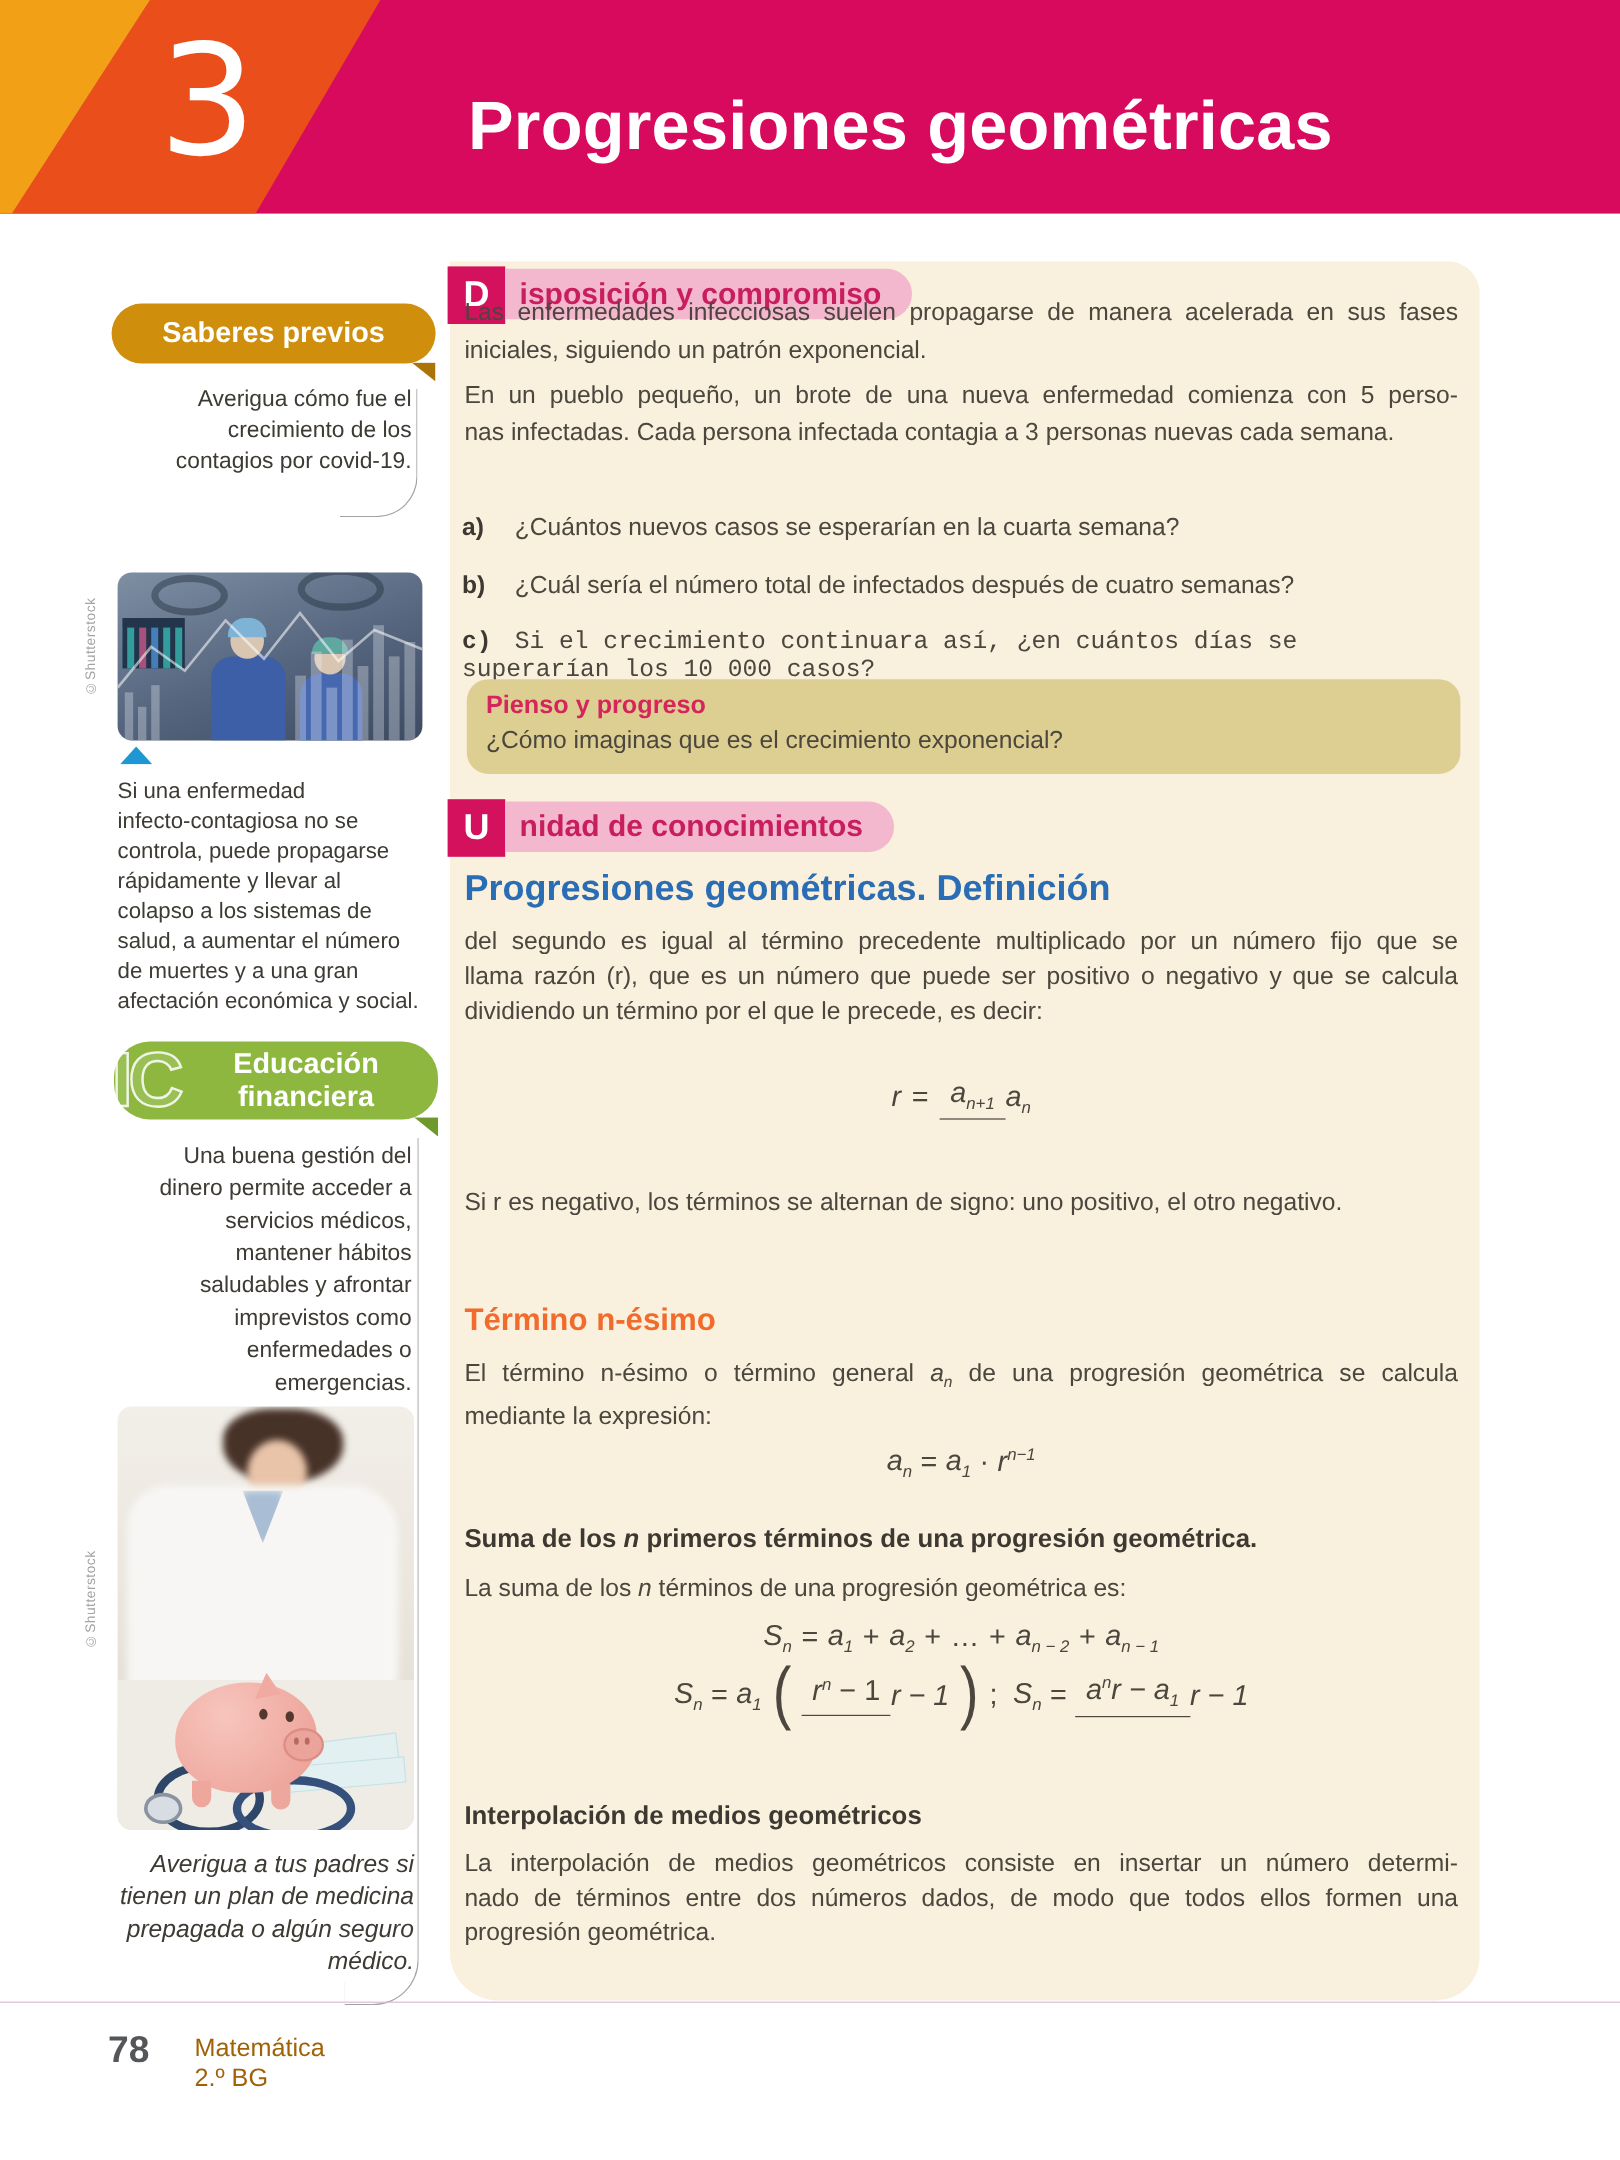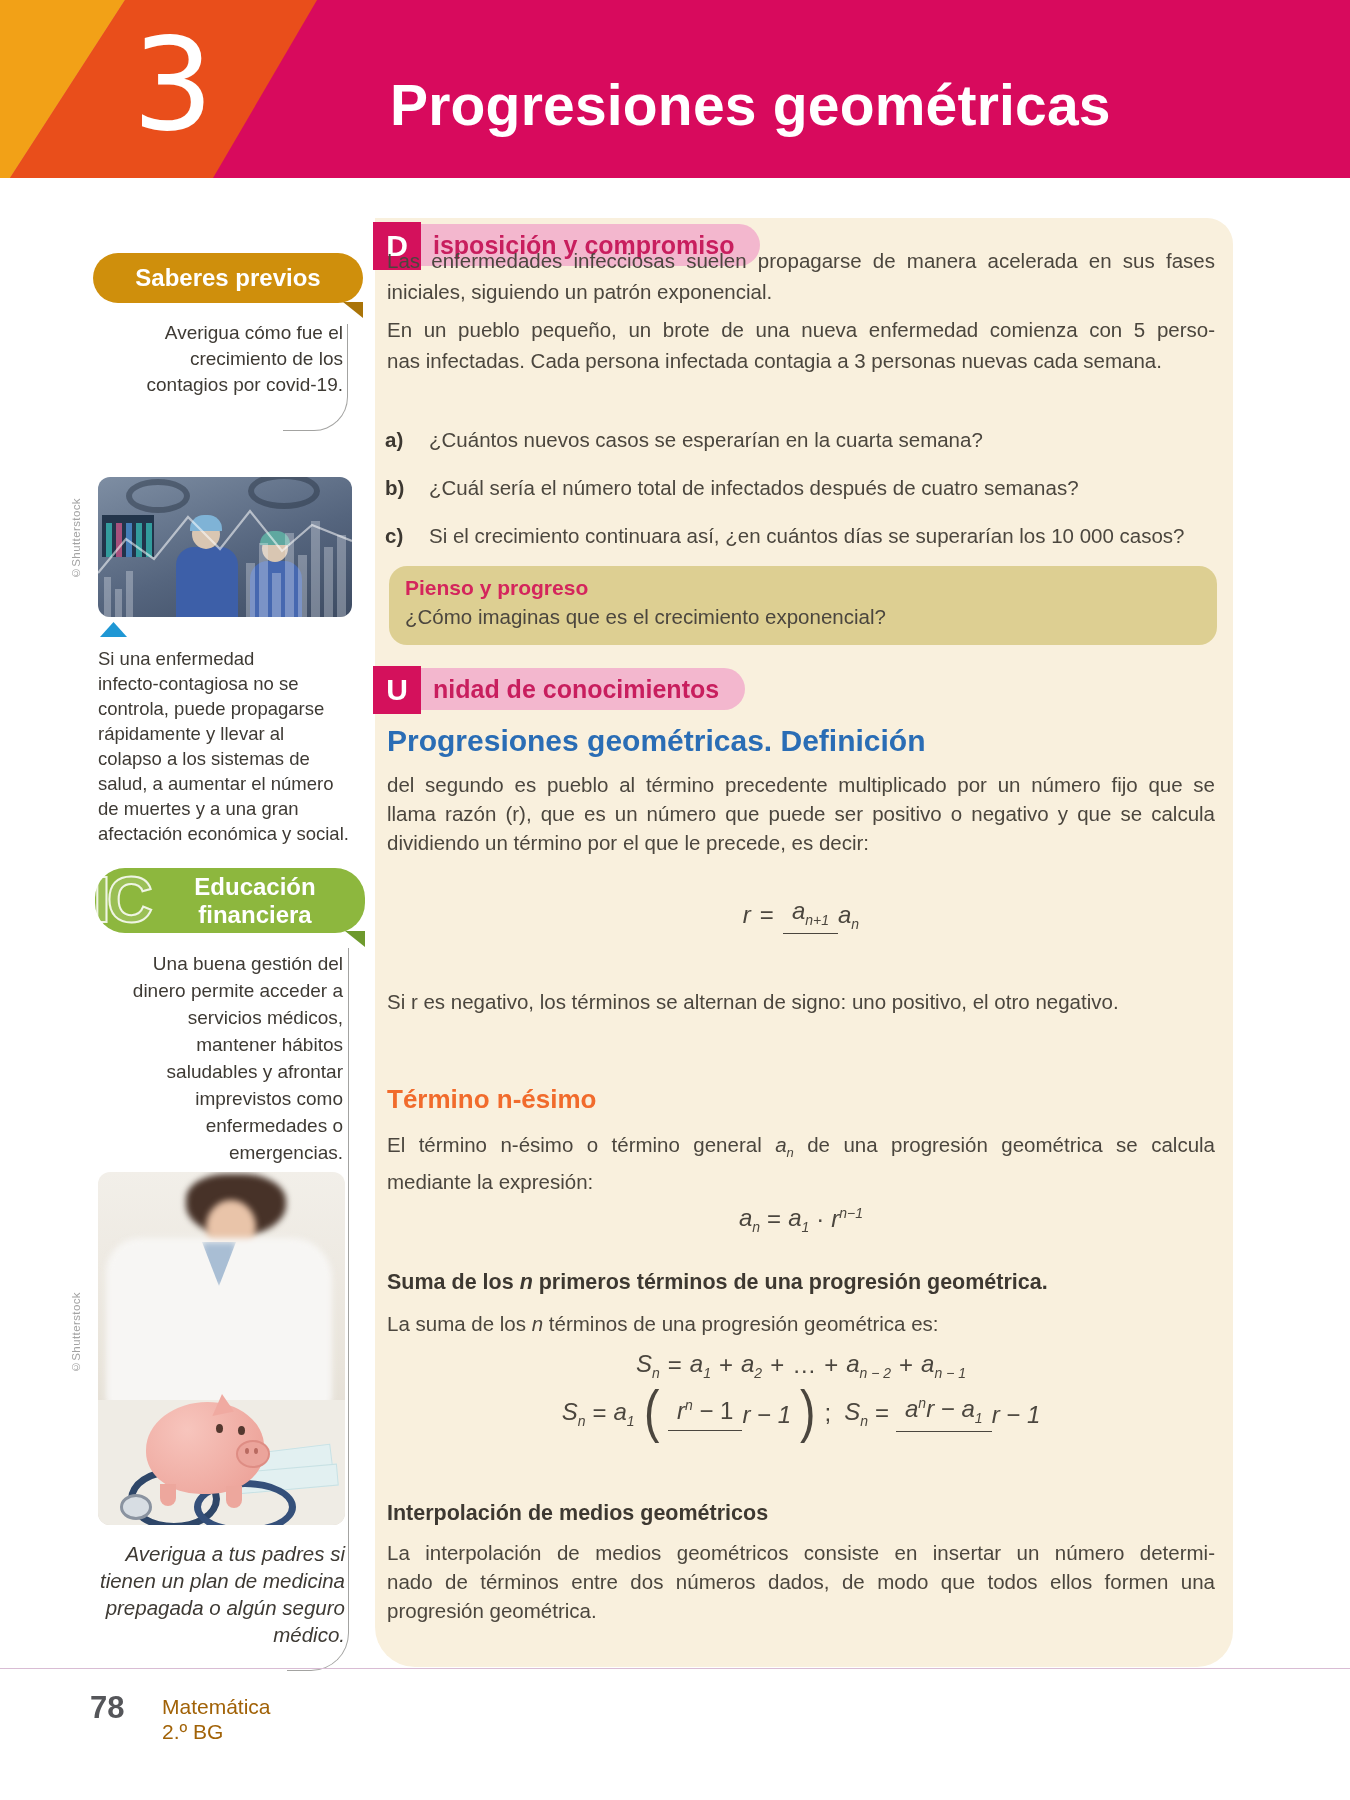--- a/index.html
+++ b/index.html
@@ -236,38 +236,38 @@
       <div class="jline">En un pueblo pequeño, un brote de una nueva enfermedad comienza con 5 perso-</div>
       <div>nas infectadas. Cada persona infectada contagia a 3 personas nuevas cada semana.</div>
     </div>
 
     <div class="item-row" style="top:258px;">
       <b>b)</b><span style="margin-left:10px;">¿Cuál sería el número total de infectados después de cuatro semanas?</span>
     </div>
     <div class="item-row" style="top:210px;">
       <b>a)</b><span style="margin-left:10px;">¿Cuántos nuevos casos se esperarían en la cuarta semana?</span>
     </div>
-    <div class="item-row" style="top:306px;">
+    <div class="item-row" style="top:306px;font-family:Liberation Mono, monospace;">
       <b>c)</b><span style="margin-left:10px;">Si el crecimiento continuara así, ¿en cuántos días se superarían los 10 000 casos?</span>
     </div>
 
     <div class="pienso-box">
       <div class="pienso-title">Pienso y progreso</div>
       <div class="pienso-q">¿Cómo imaginas que es el crecimiento exponencial?</div>
     </div>
 
     <div class="chip chip-u">
       <div class="sq">U</div>
       <div class="pill">nidad de conocimientos</div>
     </div>
 
     <div class="h-blue">Progresiones geométricas. Definición</div>
 
     <div class="body-txt" style="top:552px;line-height:29px;">
-      <div class="jline">del segundo es pueblo al término precedente multiplicado por un número fijo que se</div>
+      <div class="jline">del segundo es igual al término precedente multiplicado por un número fijo que se</div>
       <div class="jline">llama razón (r), que es un número que puede ser positivo o negativo y que se calcula</div>
       <div>dividiendo un término por el que le precede, es decir:</div>
     </div>
 
     <div class="formula" style="top:678px;">
       <i>r</i>
       <span>=</span>
       <span class="frac">
         <span class="num"><i>a</i><sub>n+1</sub></span>
         <span class="den"><i>a</i><sub>n</sub></span>

